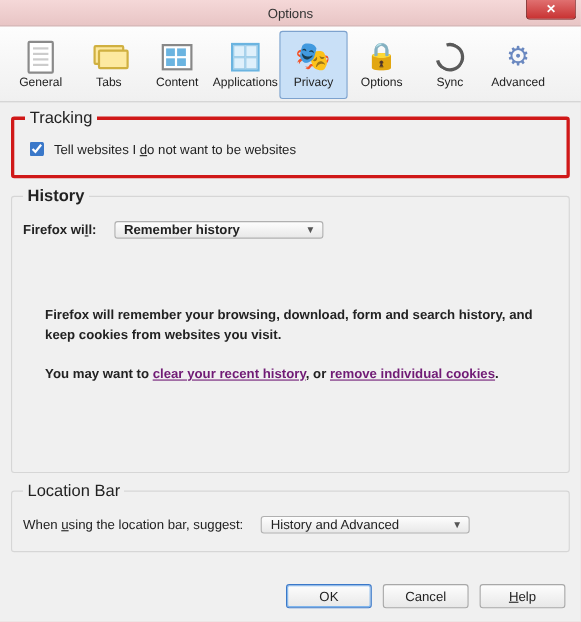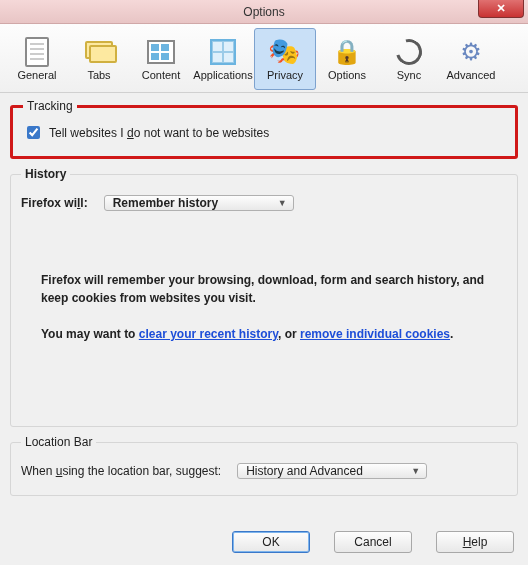--- a/index.html
+++ b/index.html
@@ -91,21 +91,21 @@
     border-radius: 3px;
     margin: 0 0 8px 0;
     padding: 8px 10px 12px 10px;
     background: #f0f0f0;
   }
   fieldset.tracking {
     border: 3px solid #d01818;
     padding: 6px 10px 14px 10px;
   }
   fieldset legend {
-    font-size: 12px;
+    font-size: 15px;
     padding: 0 4px;
     color: #222;
   }
   .chk-row {
     display: flex;
     align-items: center;
     gap: 6px;
     margin-top: 4px;
   }
   input[type=checkbox] {
@@ -133,27 +133,27 @@
   .dropdown .caret {
     margin-left: 10px;
     font-size: 9px;
     color: #555;
   }
   .info-text {
     margin: 60px 20px 0 20px;
     line-height: 1.5;
   }
   .info-text p { margin: 0 0 18px 0; }
-  a.link { color: #1d4ed8; text-decoration: underline; cursor: pointer; }
+  a.link { color: #701a75; text-decoration: underline; cursor: pointer; }
   .dlg-buttons {
     position: absolute;
     right: 14px;
     bottom: 12px;
     display: flex;
-    gap: 24px;
+    gap: 10px;
   }
   .btn {
     min-width: 78px;
     height: 22px;
     background: linear-gradient(#fdfdfd,#e8e8e8);
     border: 1px solid #a8a8a8;
     border-radius: 3px;
     font-size: 12px;
     display: flex;
     align-items: center;

